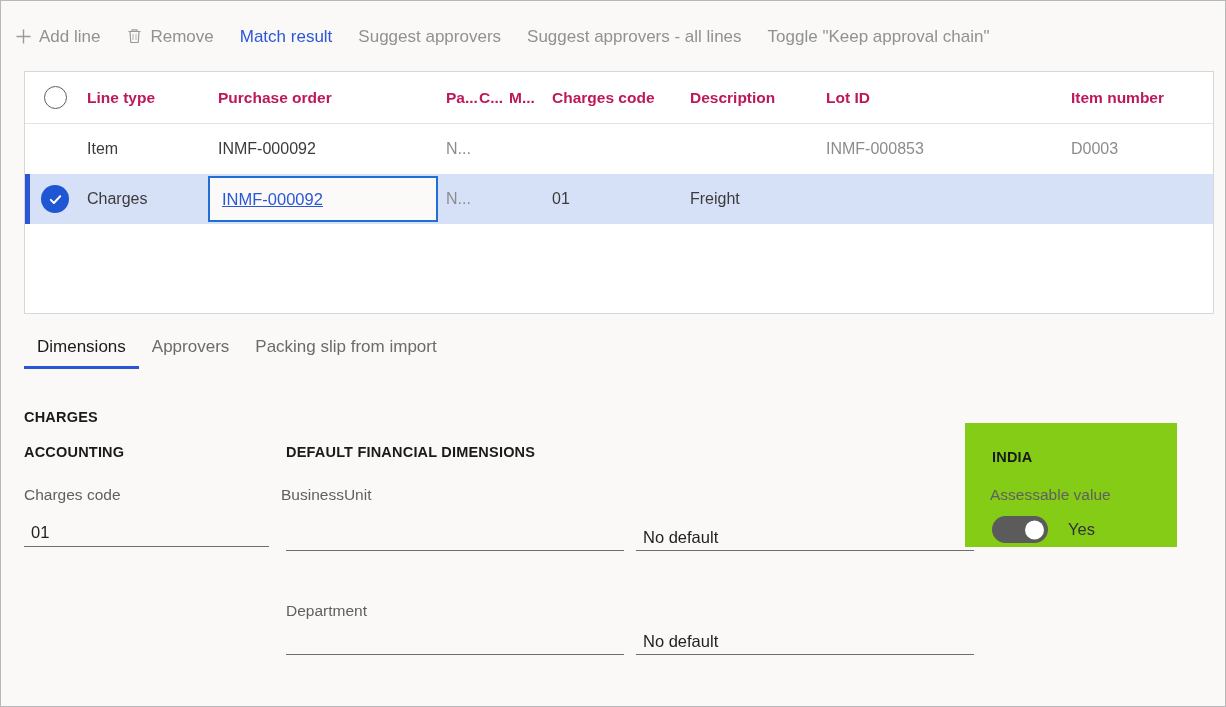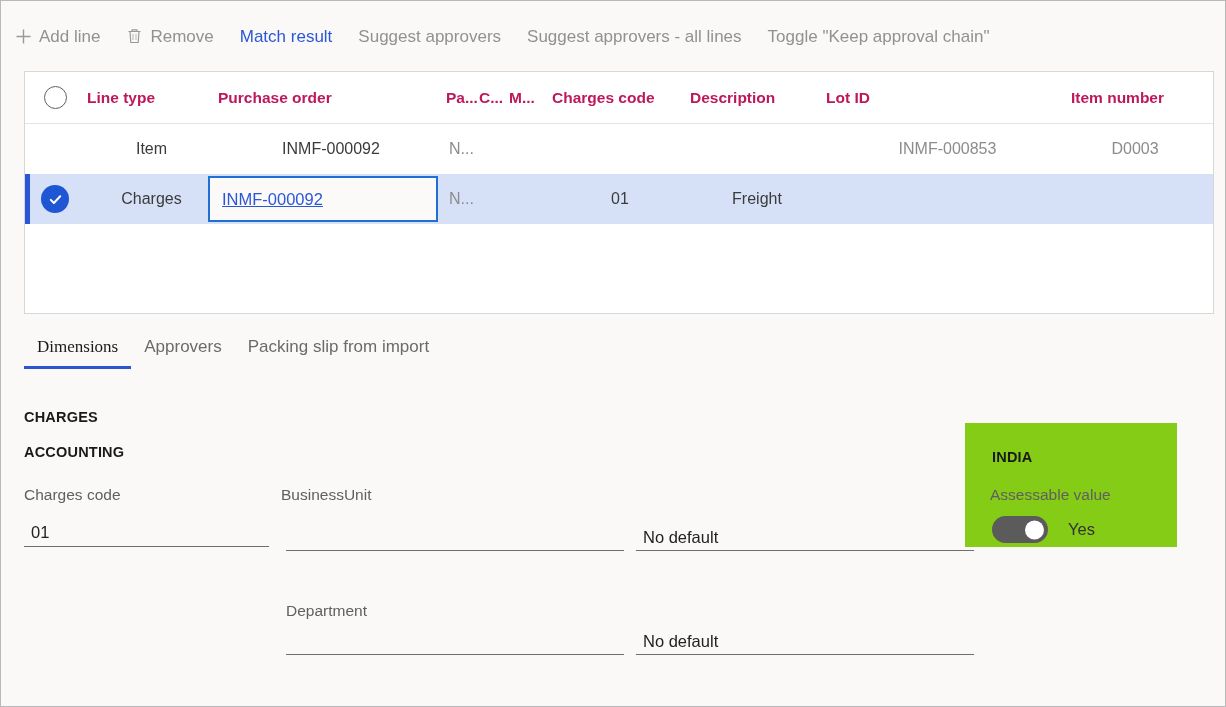--- a/index.html
+++ b/index.html
@@ -104,21 +104,20 @@
     border-radius: 50%;
     background: #1f56d3;
     display: flex; align-items: center; justify-content: center;
   }
   .dcell {
     font-size: 16px;
     color: #3b3b3b;
     white-space: nowrap;
     overflow: hidden;
     padding-left: 2px;
-    text-align: center;
   }
   .dcell.muted { color: #8c8c8c; }
 
   
   .c-linetype { width: 131px; flex: 0 0 131px; }
   .c-po       { width: 228px; flex: 0 0 228px; }
   .c-pa       { width: 33px;  flex: 0 0 33px; }
   .c-c        { width: 30px;  flex: 0 0 30px; }
   .c-m        { width: 43px;  flex: 0 0 43px; }
   .c-charges  { width: 138px; flex: 0 0 138px; }
@@ -156,21 +155,20 @@
     font-size: 17px;
     color: #6b6b6b;
     padding: 6px 13px 9px 13px;
     white-space: nowrap;
     cursor: pointer;
     border-bottom: 3px solid transparent;
   }
   .tab.active {
     color: #1a1a1a;
     border-bottom: 3px solid #2b57d6;
-    font-family: Liberation Serif, serif;
   }
 
   
   #detail { position: absolute; left: 0; top: 380px; width: 1226px; height: 325px; }
 
   .section-title {
     font-size: 14.5px;
     font-weight: bold;
     color: #1a1a1a;
     letter-spacing: 0.2px;
@@ -366,20 +364,21 @@
   <div id="detail">
 
     <div class="section-title" id="charges-title">CHARGES</div>
     <div class="section-title" id="accounting-title">ACCOUNTING</div>
 
     <div class="field-label" id="charges-code-label">Charges code</div>
     <div class="underline" id="charges-code-field">
       <span class="field-value">01</span>
     </div>
 
+    <div class="section-title" id="dfd-title">DEFAULT FINANCIAL DIMENSIONS</div>
 
     <div class="field-label" id="bu-label">BusinessUnit</div>
     <div class="underline" id="bu-field">
       <span class="field-value"></span>
     </div>
     <div class="underline" id="bu-default">
       <span class="field-value">No default</span>
     </div>
 
     <div class="field-label" id="dept-label">Department</div>

